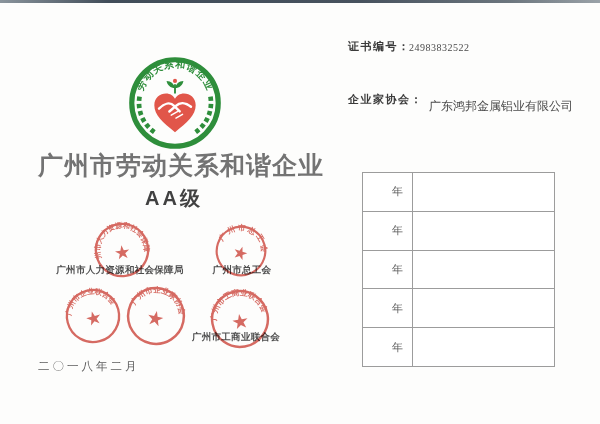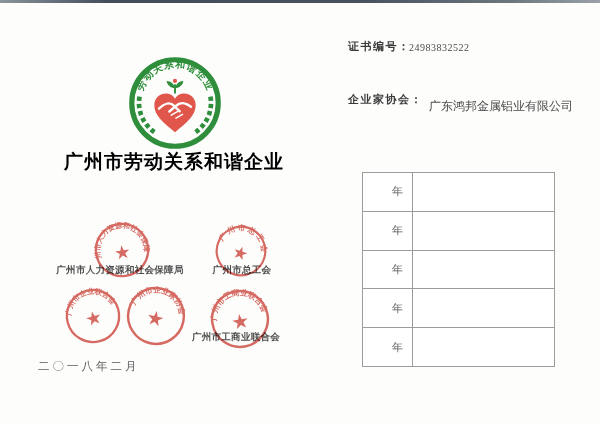--- a/index.html
+++ b/index.html
@@ -11,21 +11,21 @@
     position:absolute; top:0; left:0; right:0; height:3px;
     background:linear-gradient(90deg,#8a949c,#414d59 18%,#47525e 60%,#6c767e 85%,#9aa2a8);
   }
 
   
   .emblem { position:absolute; left:128px; top:56px; width:94px; height:94px; }
   .emb-arc { font-size:10.5px; font-weight:bold; letter-spacing:1px; }
 
   .title1 {
     position:absolute; left:38px; top:149px; width:272px; text-align:center;
-    font-size:19px; font-weight:600; color:#000000; letter-spacing:1px; white-space:nowrap;
+    font-size:25px; font-weight:600; color:#737373; letter-spacing:1px; white-space:nowrap;
   }
   .title2 {
     position:absolute; left:38px; top:185px; width:272px; text-align:center;
     font-size:20px; font-weight:600; color:#414141; letter-spacing:3px;
   }
 
   .caption {
     position:absolute; transform:translateX(-50%);
     font-size:9.5px; font-weight:bold; color:#4c4c4c; white-space:nowrap; letter-spacing:0.3px;
   }
@@ -93,20 +93,21 @@
     <path d="M33 56 C39 50 45 49 49 53 L55 59" fill="none" stroke="#ffffff" stroke-width="2.6" stroke-linecap="round"></path>
     <path d="M67 54 C61 49 55 49 51 53 L44 59" fill="none" stroke="#ffffff" stroke-width="2.6" stroke-linecap="round"></path>
     <path d="M46 63 l7 -4 M51 66 l7 -4" fill="none" stroke="#ffffff" stroke-width="1.6" stroke-linecap="round"></path>
     <path d="M50 40 C50 36 50 33 50 30" fill="none" stroke="#2e8e3b" stroke-width="2"></path>
     <path d="M50 34 C45 34 42 31 41 26.5 C46 26.5 49 30 50 34 Z" fill="#2e8e3b"></path>
     <path d="M50 34 C55 34 58 31 59 26.5 C54 26.5 51 30 50 34 Z" fill="#2e8e3b"></path>
     <circle cx="50" cy="26.5" r="2.2" fill="#e1564a"></circle>
   </svg>
 
   <div class="title1">广州市劳动关系和谐企业</div>
+  <div class="title2">AA级</div>
 
   <div class="caption cap1">广州市人力资源和社会保障局</div>
   <div class="caption cap2">广州市总工会</div>
   <div class="caption cap4">广州市工商业联合会</div>
 
   <svg class="seal sealA" viewBox="0 0 100 100">
     <circle cx="50" cy="50" r="45" fill="none" stroke="#cf4a40" stroke-width="4"></circle>
     <path id="arcA" d="M 14 62 A 38 38 0 1 1 86 62" fill="none"></path>
     <text class="seal-arc" fill="#cf4a40" text-anchor="middle"><textPath href="#arcA" startOffset="50%">广州市人力资源和社会保障局</textPath></text>
     <text class="seal-star" x="50" y="65" text-anchor="middle" fill="#cf4a40">★</text>

